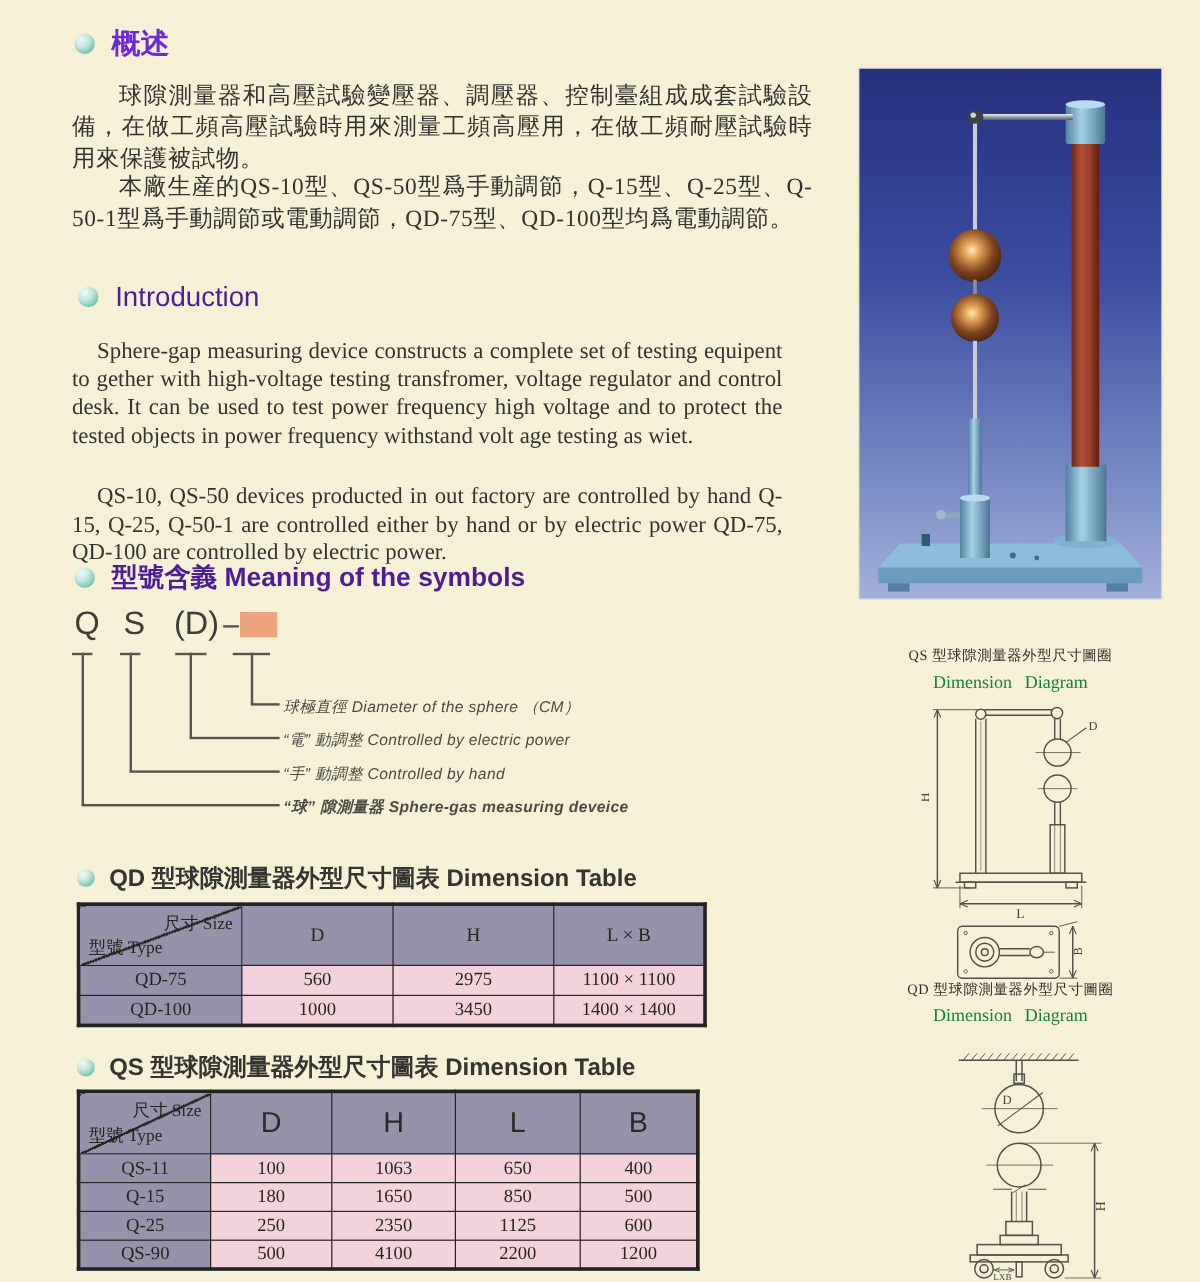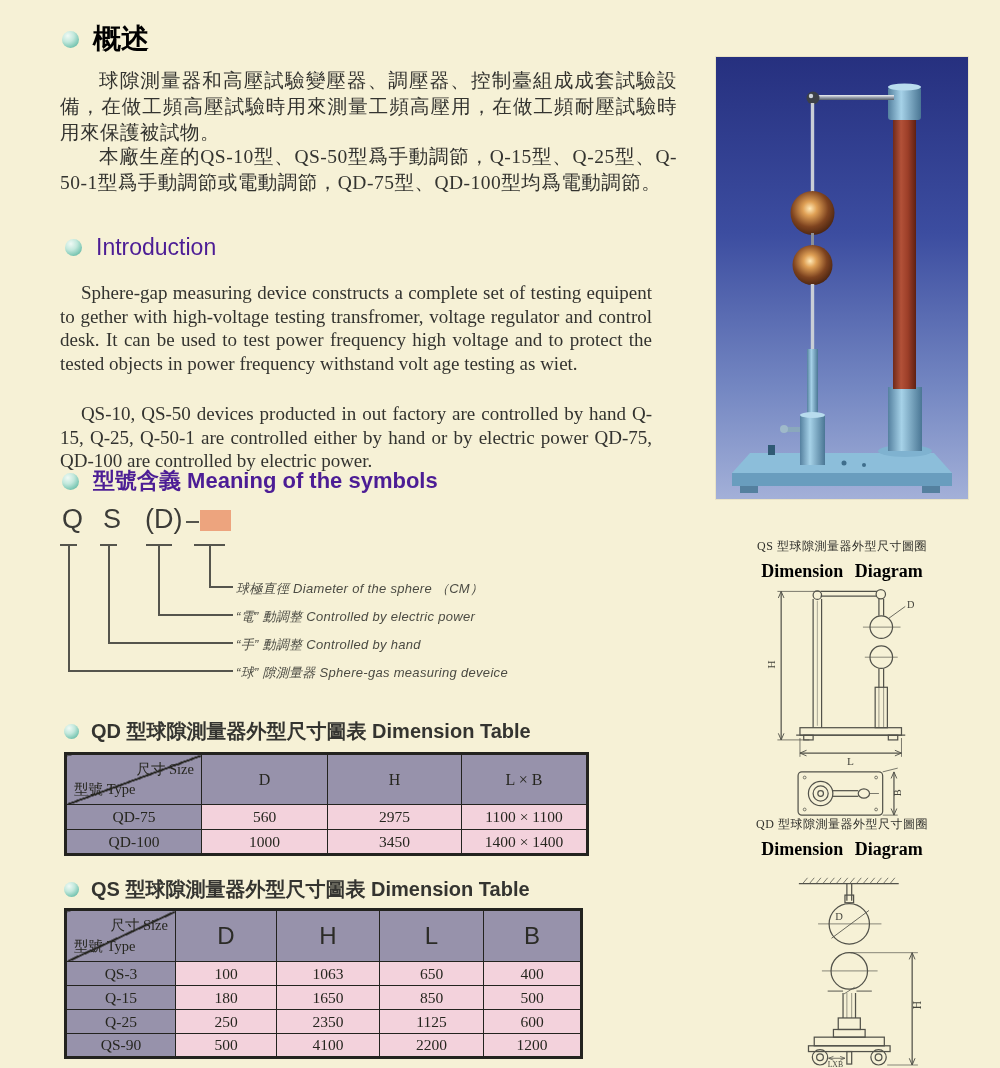--- a/index.html
+++ b/index.html
@@ -9,21 +9,21 @@
     font-family:"Liberation Serif","DejaVu Serif",serif;
   }
   
   .sec-head{position:absolute; display:flex; align-items:center; gap:14px;}
   .bullet{
     width:17px;height:17px;border-radius:50%;
     background:radial-gradient(circle at 34% 28%, #f0faf5 0%, #c2e8dc 38%, #7cc7b4 72%, #4f9c88 100%);
     flex:0 0 auto;
   }
   .bullet.small{width:15px;height:15px;}
-  .head-zh{font-family:"Liberation Sans","DejaVu Sans",sans-serif;font-weight:700;font-size:28px;color:#000000;}
+  .head-zh{font-family:"Liberation Sans","DejaVu Sans",sans-serif;font-weight:700;font-size:24px;color:#6d28d9;}
   .head-en{font-family:"Liberation Sans","DejaVu Sans",sans-serif;font-weight:500;font-size:23px;color:#4c1d95;}
   .head-table{font-family:"Liberation Sans","DejaVu Sans",sans-serif;font-weight:700;font-size:20px;color:#343430;}
   
   .para{position:absolute;left:60px;width:617px;text-align:justify;}
   .para.zh{font-size:19.5px;line-height:26px;text-indent:2em;letter-spacing:0.5px;color:#33332f;}
   .para.en{font-size:19px;line-height:23.5px;width:592px;color:#33332f;}
   .para.en.first-line-indent{text-indent:1.1em;}
   
   .sym{position:absolute;left:60px;top:500px;width:620px;height:195px;}
   .sym-letter{
@@ -49,21 +49,21 @@
   .corner .c-top{position:absolute;top:5px;right:7px;font-size:14.5px;color:#26261f;}
   .corner .c-bot{position:absolute;bottom:5px;left:7px;font-size:14.5px;color:#26261f;}
   .qd-th{font-size:16px;color:#26261f;font-weight:400;}
   .qs-th{font-family:"Liberation Sans","DejaVu Sans",sans-serif;font-size:24px;color:#2b2b26;font-weight:400;}
   .row-label{font-size:15.5px;color:#26261f;}
   .data-cell{font-size:15.5px;color:#26261f;}
   
   .photo{position:absolute;left:716px;top:57px;width:252px;height:442px;box-shadow:0 0 0 1px #e9e3c6;}
   .caption{position:absolute;width:252px;text-align:center;}
   .caption .cap-zh{font-size:12px;color:#2f2f2a;letter-spacing:0.5px;}
-  .caption .cap-en{font-size:18px;color:#000000;margin-top:6px;word-spacing:7px;font-weight:bold;}
+  .caption .cap-en{font-size:15px;color:#15803d;margin-top:6px;word-spacing:7px;}
   .drawing{position:absolute;}
   .drawing text{font-family:"Liberation Serif","DejaVu Serif",serif;fill:#45453d;}
 </style>
 </head>
 <body>
 
 <div class="page">
 
   <div class="sec-head" style="left:62px;top:20px;">
     <span class="bullet"></span>
@@ -103,21 +103,21 @@
     <div class="sym-line" style="left:149px;top:44px;width:1.6px;height:43px;"></div>
 
     <div class="sym-line" style="left:149px;top:86px;width:24px;height:1.6px;"></div>
     <div class="sym-line" style="left:98px;top:114px;width:75px;height:1.6px;"></div>
     <div class="sym-line" style="left:48px;top:142px;width:125px;height:1.6px;"></div>
     <div class="sym-line" style="left:8px;top:170px;width:165px;height:1.6px;"></div>
 
     <span class="sym-label" style="top:80px;">球極直徑 Diameter of the sphere （CM）</span>
     <span class="sym-label" style="top:108px;">“電” 動調整 Controlled by electric power</span>
     <span class="sym-label" style="top:136px;">“手” 動調整 Controlled by hand</span>
-    <span class="sym-label" style="top:164px;">“球” 隙測量器 Sphere-gas measuring deveice</span>
+    <span class="sym-label" style="top:164px;font-weight:bold;">“球” 隙測量器 Sphere-gas measuring deveice</span>
   </div>
 
   <div class="sec-head" style="left:64px;top:718px;gap:12px;">
     <span class="bullet small"></span>
     <span class="head-table">QD 型球隙測量器外型尺寸圖表 Dimension Table</span>
   </div>
   <table class="dim-table" style="left:64px;top:752px;width:522px;">
     <colgroup>
         <col style="width:136px">
         <col style="width:126px">
@@ -166,21 +166,21 @@
       <td class="corner">
         <span class="c-top">尺寸 Size</span>
         <span class="c-bot">型號 Type</span>
       </td>
       <td class="cell-purple qs-th">D</td>
       <td class="cell-purple qs-th">H</td>
       <td class="cell-purple qs-th">L</td>
       <td class="cell-purple qs-th">B</td>
     </tr>
     <tr style="height:24px;">
-      <td class="cell-purple row-label">QS-3</td>
+      <td class="cell-purple row-label">QS-11</td>
       <td class="cell-pink data-cell">100</td>
       <td class="cell-pink data-cell">1063</td>
       <td class="cell-pink data-cell">650</td>
       <td class="cell-pink data-cell">400</td>
     </tr>
     <tr style="height:24px;">
       <td class="cell-purple row-label">Q-15</td>
       <td class="cell-pink data-cell">180</td>
       <td class="cell-pink data-cell">1650</td>
       <td class="cell-pink data-cell">850</td>

